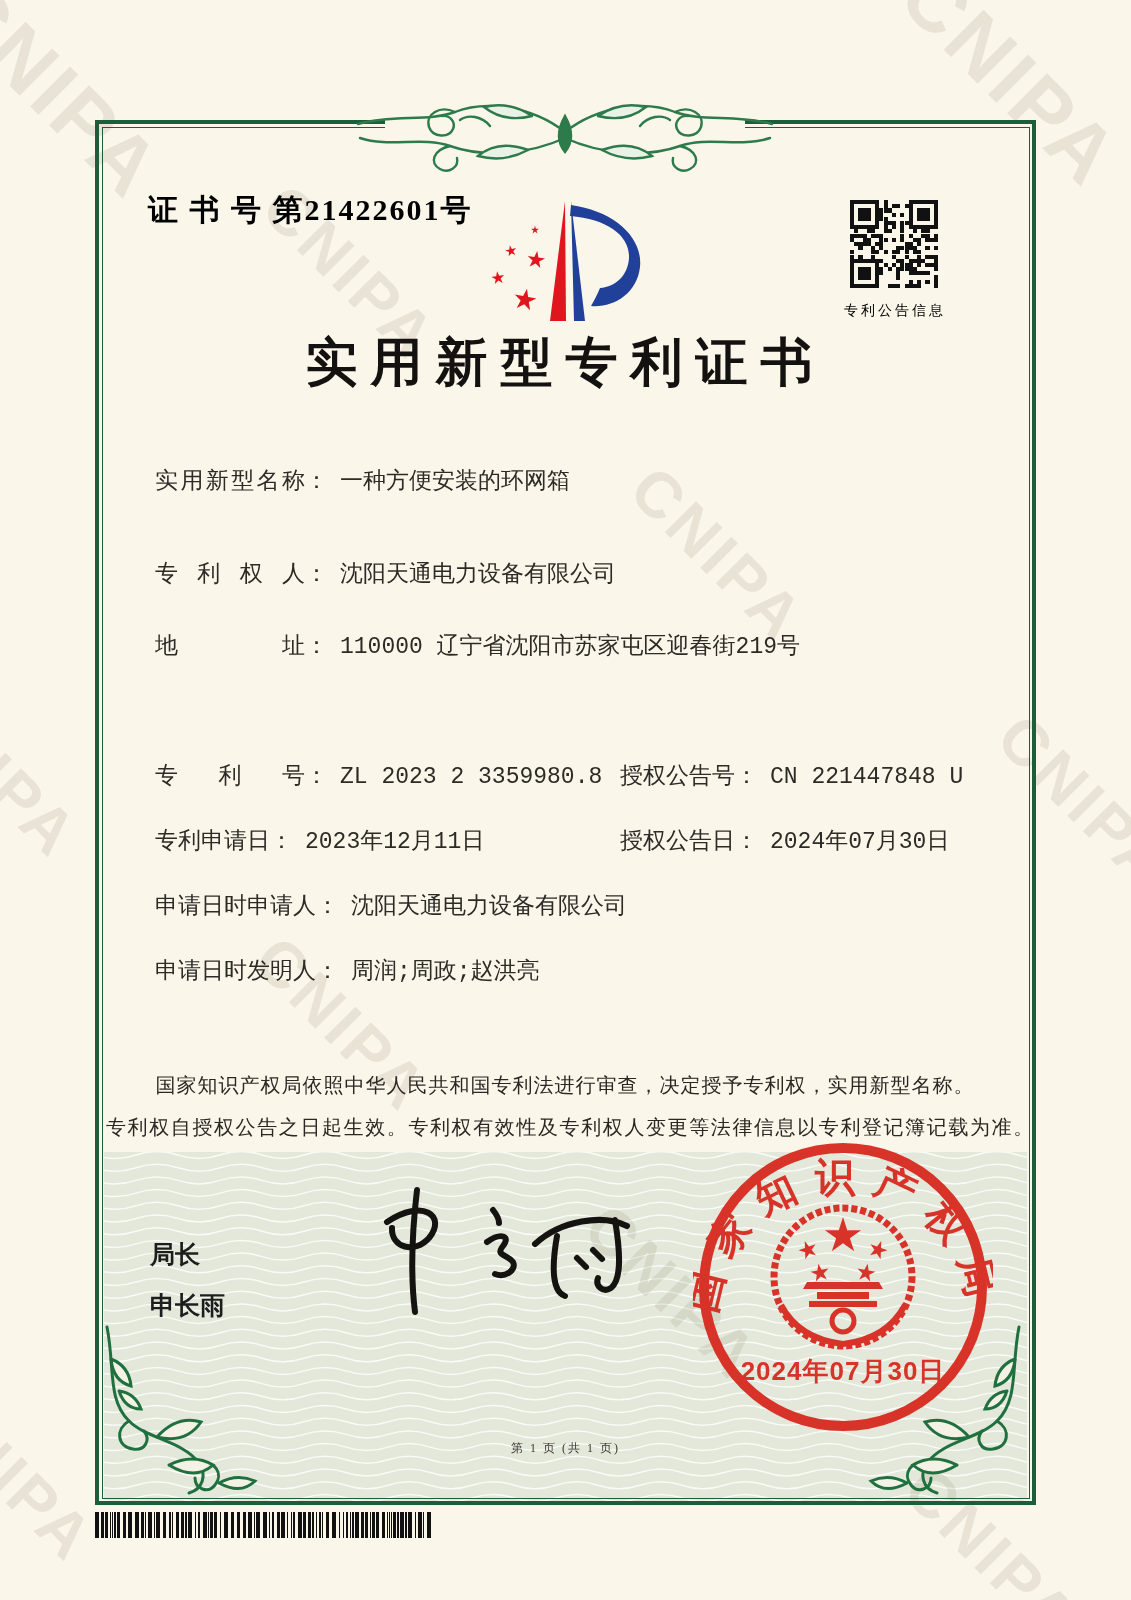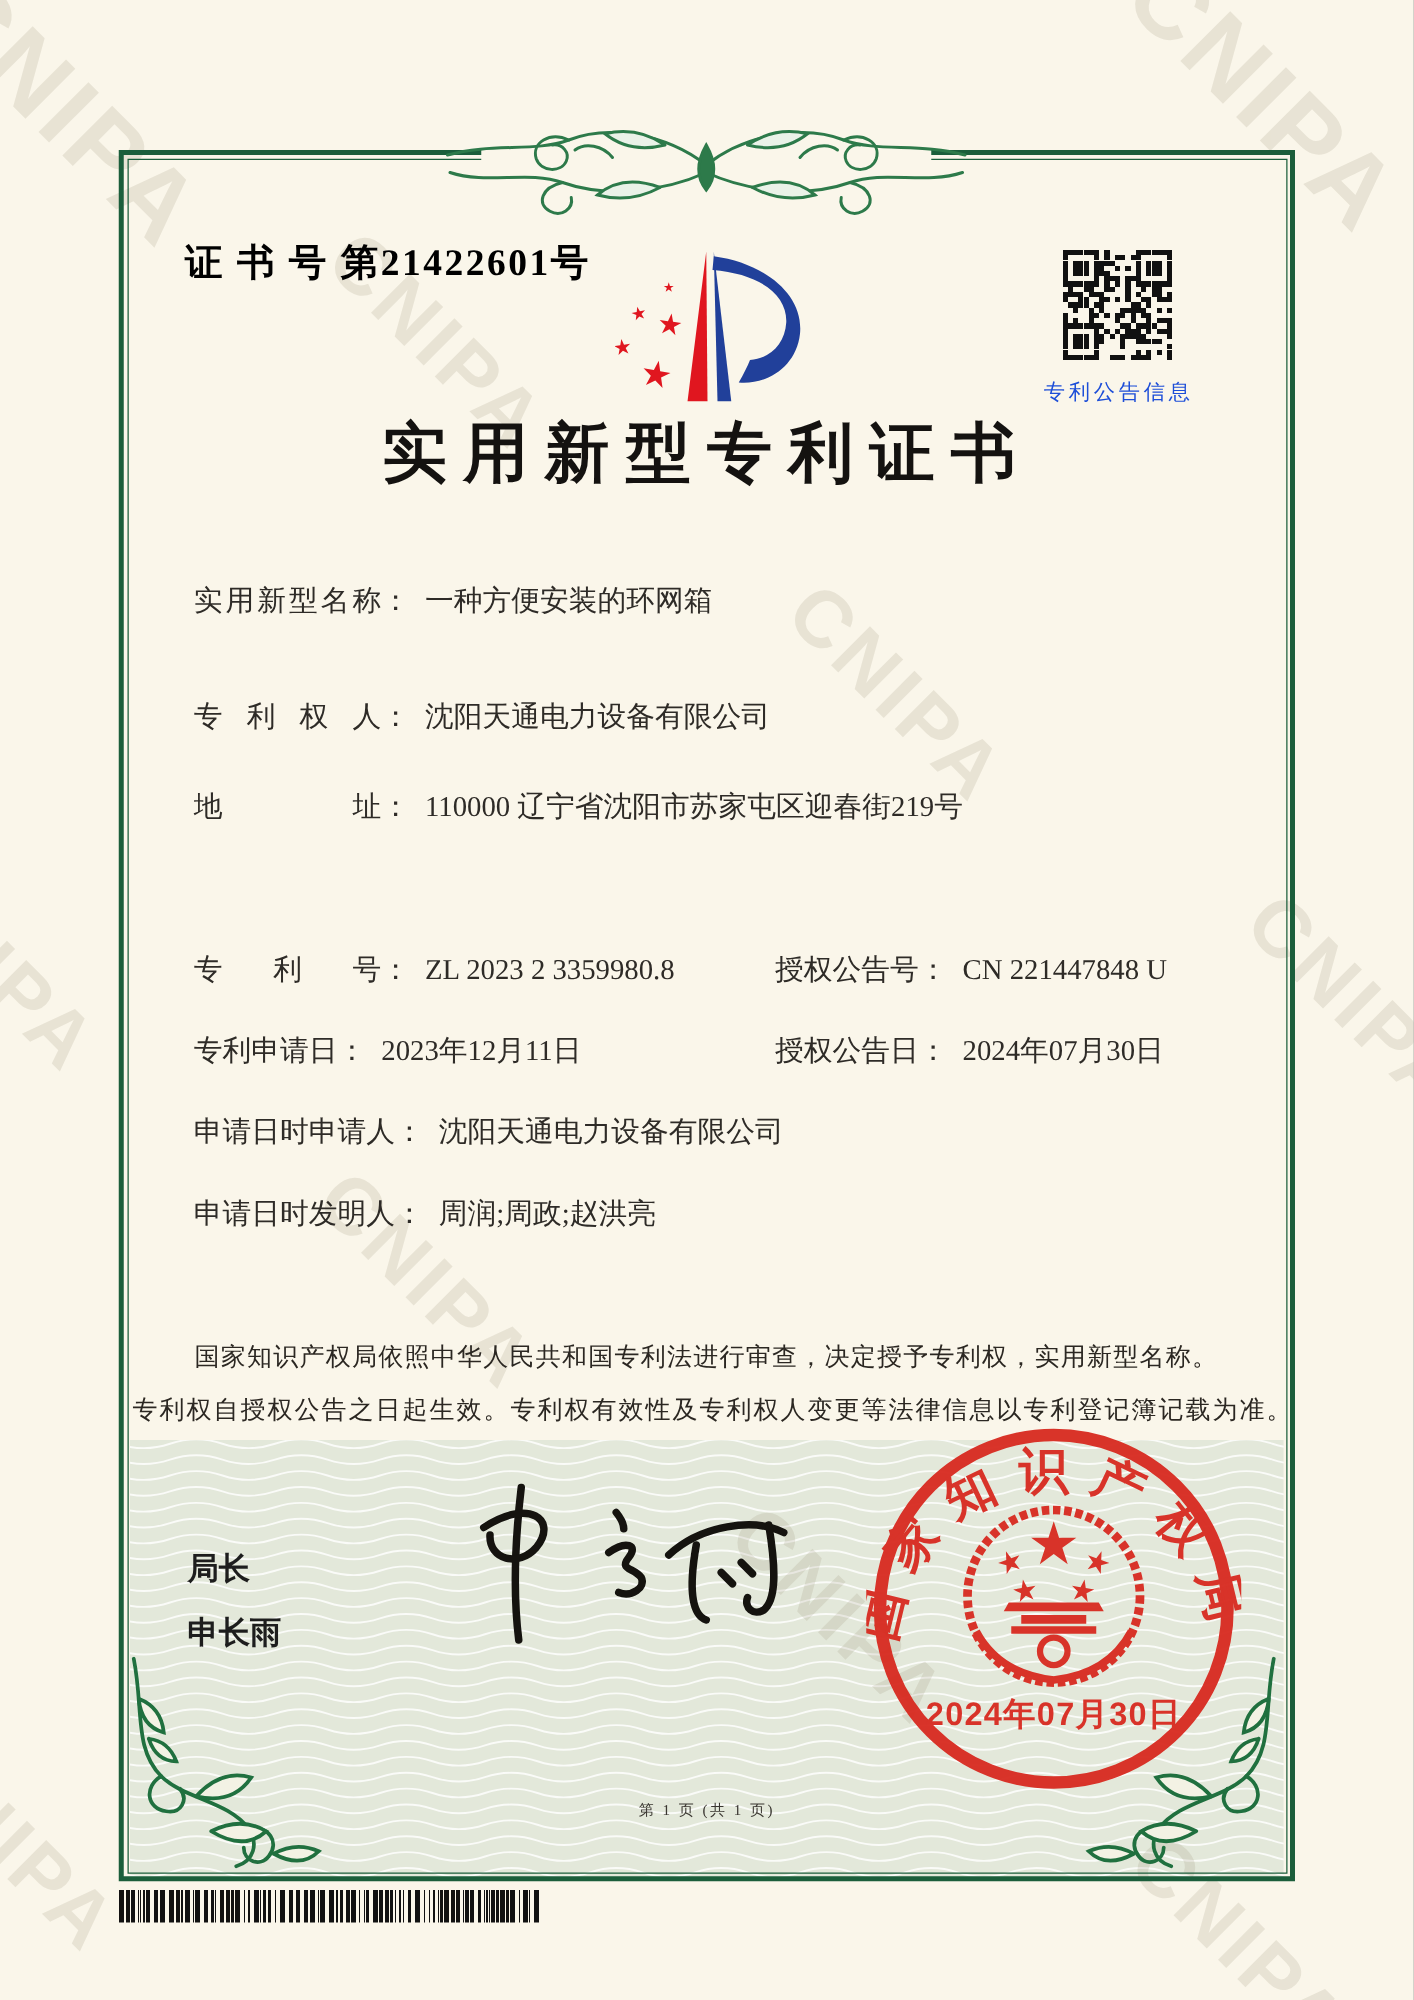--- a/index.html
+++ b/index.html
@@ -26,27 +26,27 @@
   
   .orn-top { position:absolute; left:340px; top:86px; z-index:4; }
   .orn-bl  { position:absolute; left:99px;  top:1325px; z-index:4; }
   .orn-br  { position:absolute; left:852px; top:1325px; z-index:4; transform:scaleX(-1); }
   
   .content { position:absolute; inset:0; z-index:5; }
   .certno { position:absolute; left:148px; top:190px; font-size:30px; letter-spacing:2px; color:#000000;font-weight:bold; }
   .logo { position:absolute; left:492px; top:193px; }
   .qr { position:absolute; left:850px; top:200px; }
   .qr-caption { position:absolute; left:822px; top:302px; width:146px; text-align:center;
-    font-size:17px; letter-spacing:3px; color:#1d4ed8; }
+    font-size:14px; letter-spacing:3px; color:#000000; }
   .doc-title { position:absolute; left:0; right:0; top:328px; text-align:center;
     font-size:52px; font-weight:bold; color:#141210; letter-spacing:13px; }
   .row { position:absolute; left:155px; font-size:23px; white-space:nowrap; }
   .row .lab { display:inline-block; }
   .row .lab.j { width:150px; text-align:justify; text-align-last:justify; }
-  .row .val { margin-left:12px; }
+  .row .val { margin-left:12px;font-family:Liberation Mono, monospace; }
   .row.right { left:620px;text-align:right; }
   .legal1 { position:absolute; left:100px; top:1072px; width:930px; text-align:center;
     font-size:20px; letter-spacing:1px; color:#2b2722; }
   .legal2 { position:absolute; left:106px; top:1114px; width:920px; white-space:nowrap;
     font-size:20px; letter-spacing:1.6px; color:#2b2722; }
   .sig-titles { position:absolute; left:150px; top:1238px;
     font-family:"Liberation Sans","DejaVu Sans",sans-serif; font-weight:600; font-size:25px; color:#1d1d1d; }
   .sig-titles div { margin-bottom:18px; }
   .signature { position:absolute; left:365px; top:1180px; }
   .seal { position:absolute; left:693px; top:1137px; z-index:6; opacity:0.94; }

